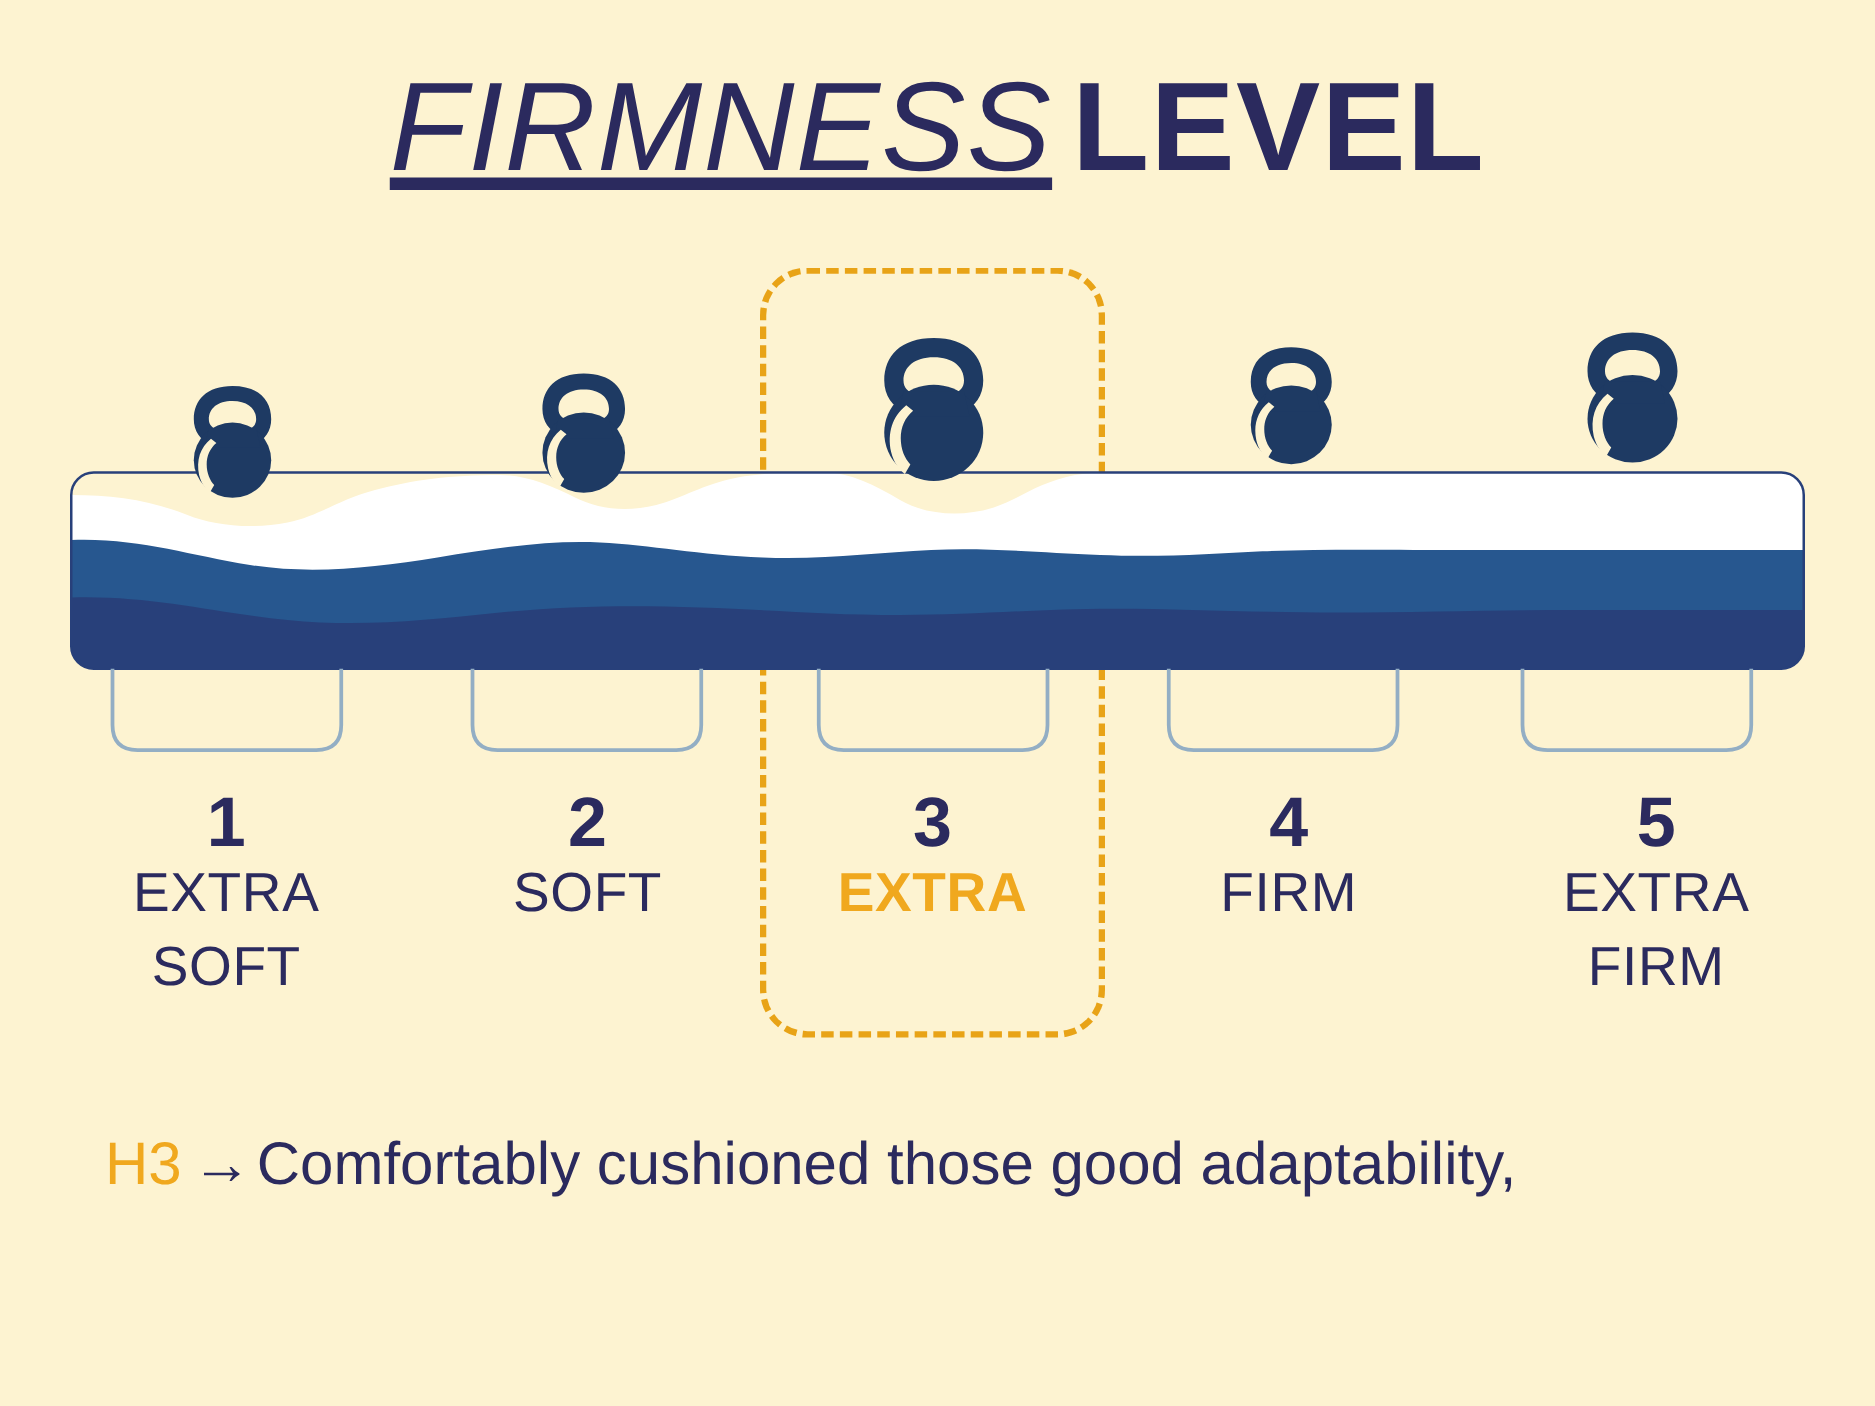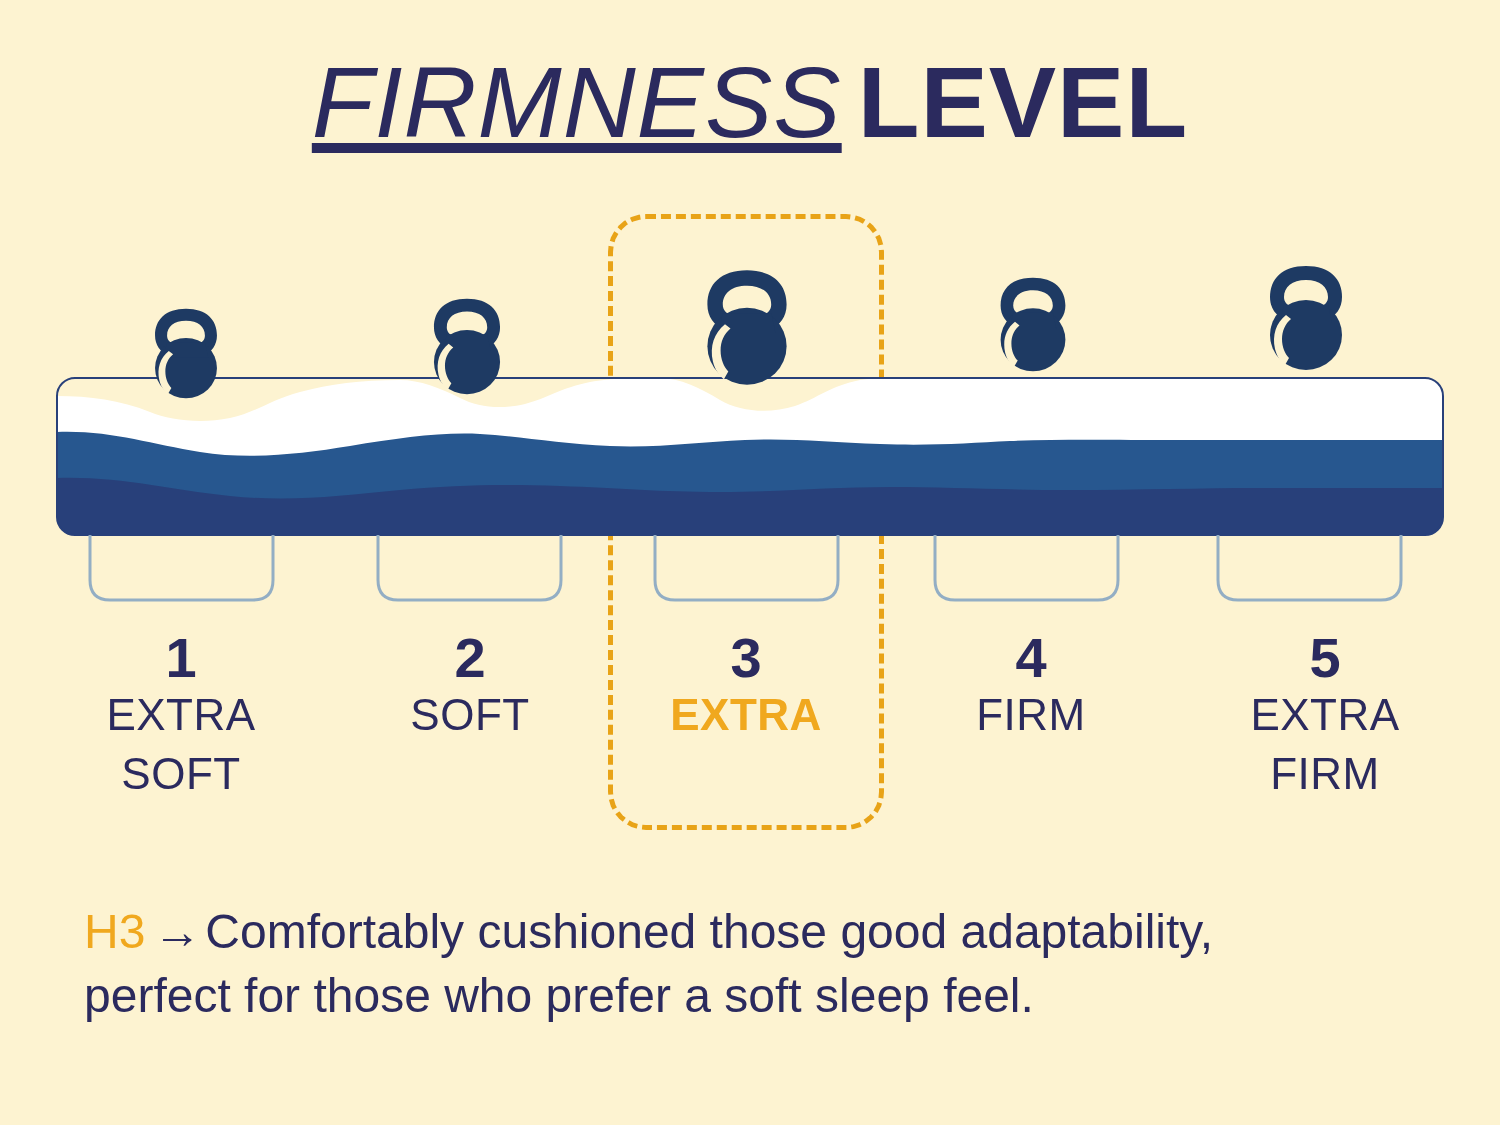--- a/index.html
+++ b/index.html
@@ -252,16 +252,15 @@
   <div class="scale-col" style="left:1205px;">
     <div class="scale-num">5</div>
     <div class="scale-label">
       <div>EXTRA</div>
       <div>FIRM</div>
     </div>
   </div>
 
   <div id="footer">
     <span class="tag">H3</span><span class="arrow">→</span><span>Comfortably cushioned those good adaptability,</span>
-    <div>perfect for those who prefer a soft sleep feel.</div>
   </div>
 
 </div>
 
 </body></html>

